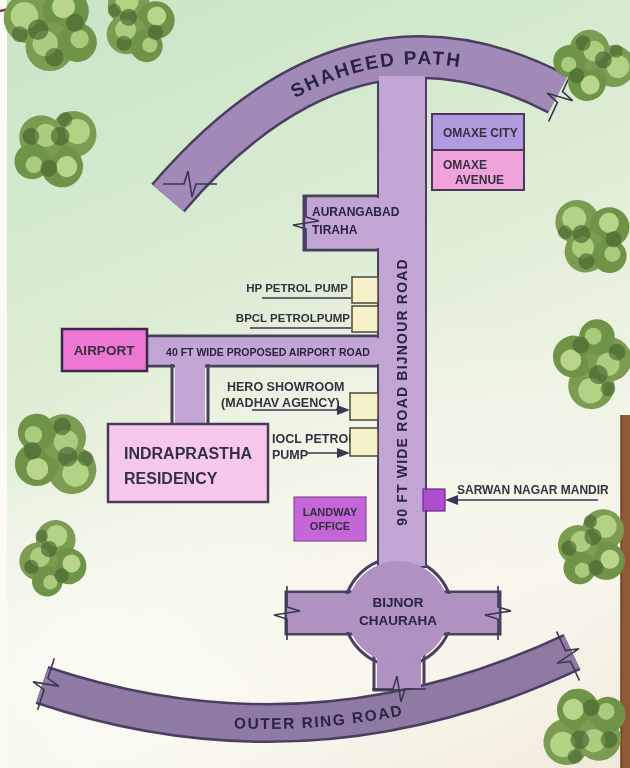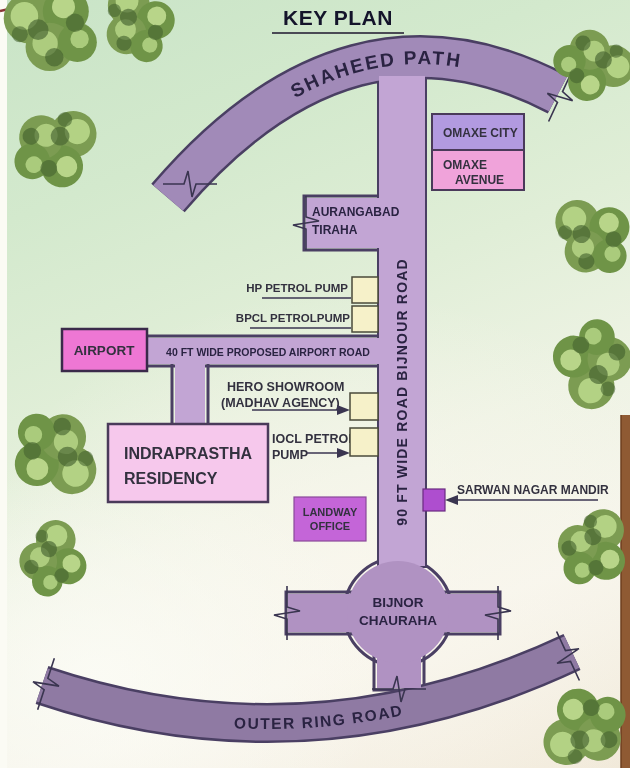--- a/index.html
+++ b/index.html
@@ -151,15 +151,14 @@
     <use href="#tree" transform="translate(56,450) scale(1.1) rotate(200)"></use>
     <use href="#tree" transform="translate(50,560) scale(0.9) rotate(75)"></use>
     <use href="#tree" transform="translate(592,62) scale(0.95) rotate(160)"></use>
     <use href="#tree" transform="translate(592,240) scale(1.0) rotate(20)"></use>
     <use href="#tree" transform="translate(596,362) scale(1.05) rotate(250)"></use>
     <use href="#tree" transform="translate(590,548) scale(0.95) rotate(95)"></use>
     <use href="#tree" transform="translate(588,730) scale(1.05) rotate(300)"></use>
   </g>
 </svg>
 
-<div id="page-title">KEY PLAN</div>
 
 </div>
 
 </body></html>

